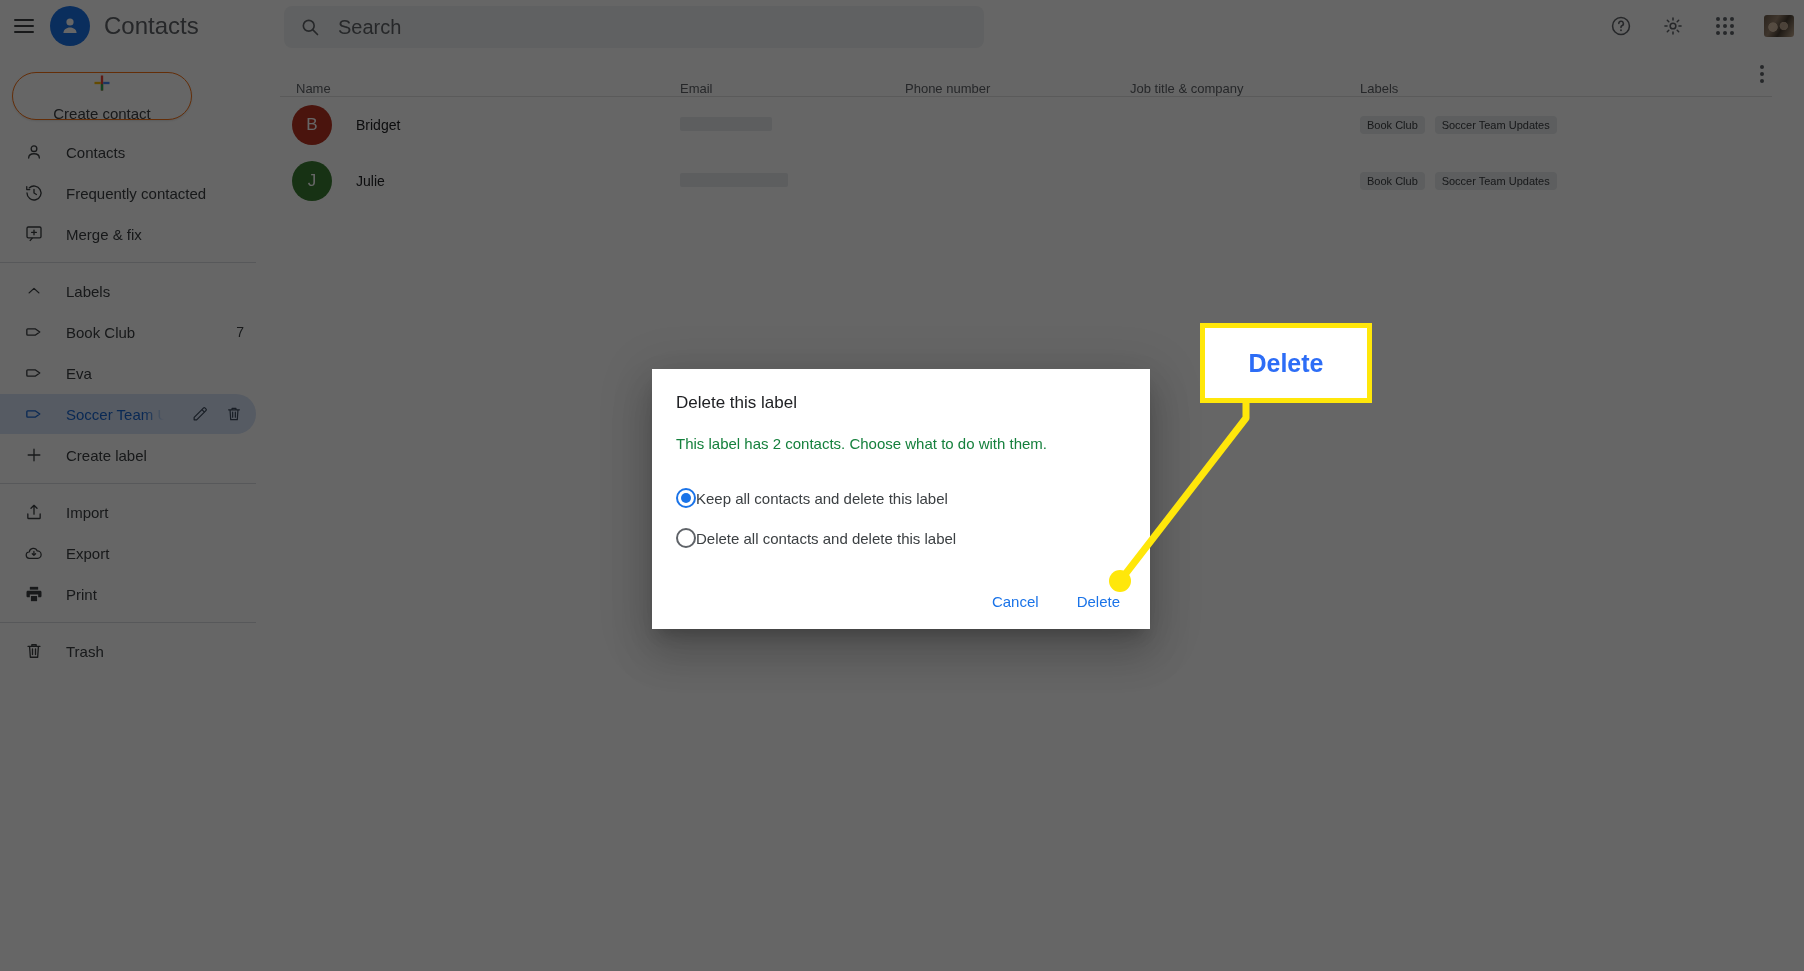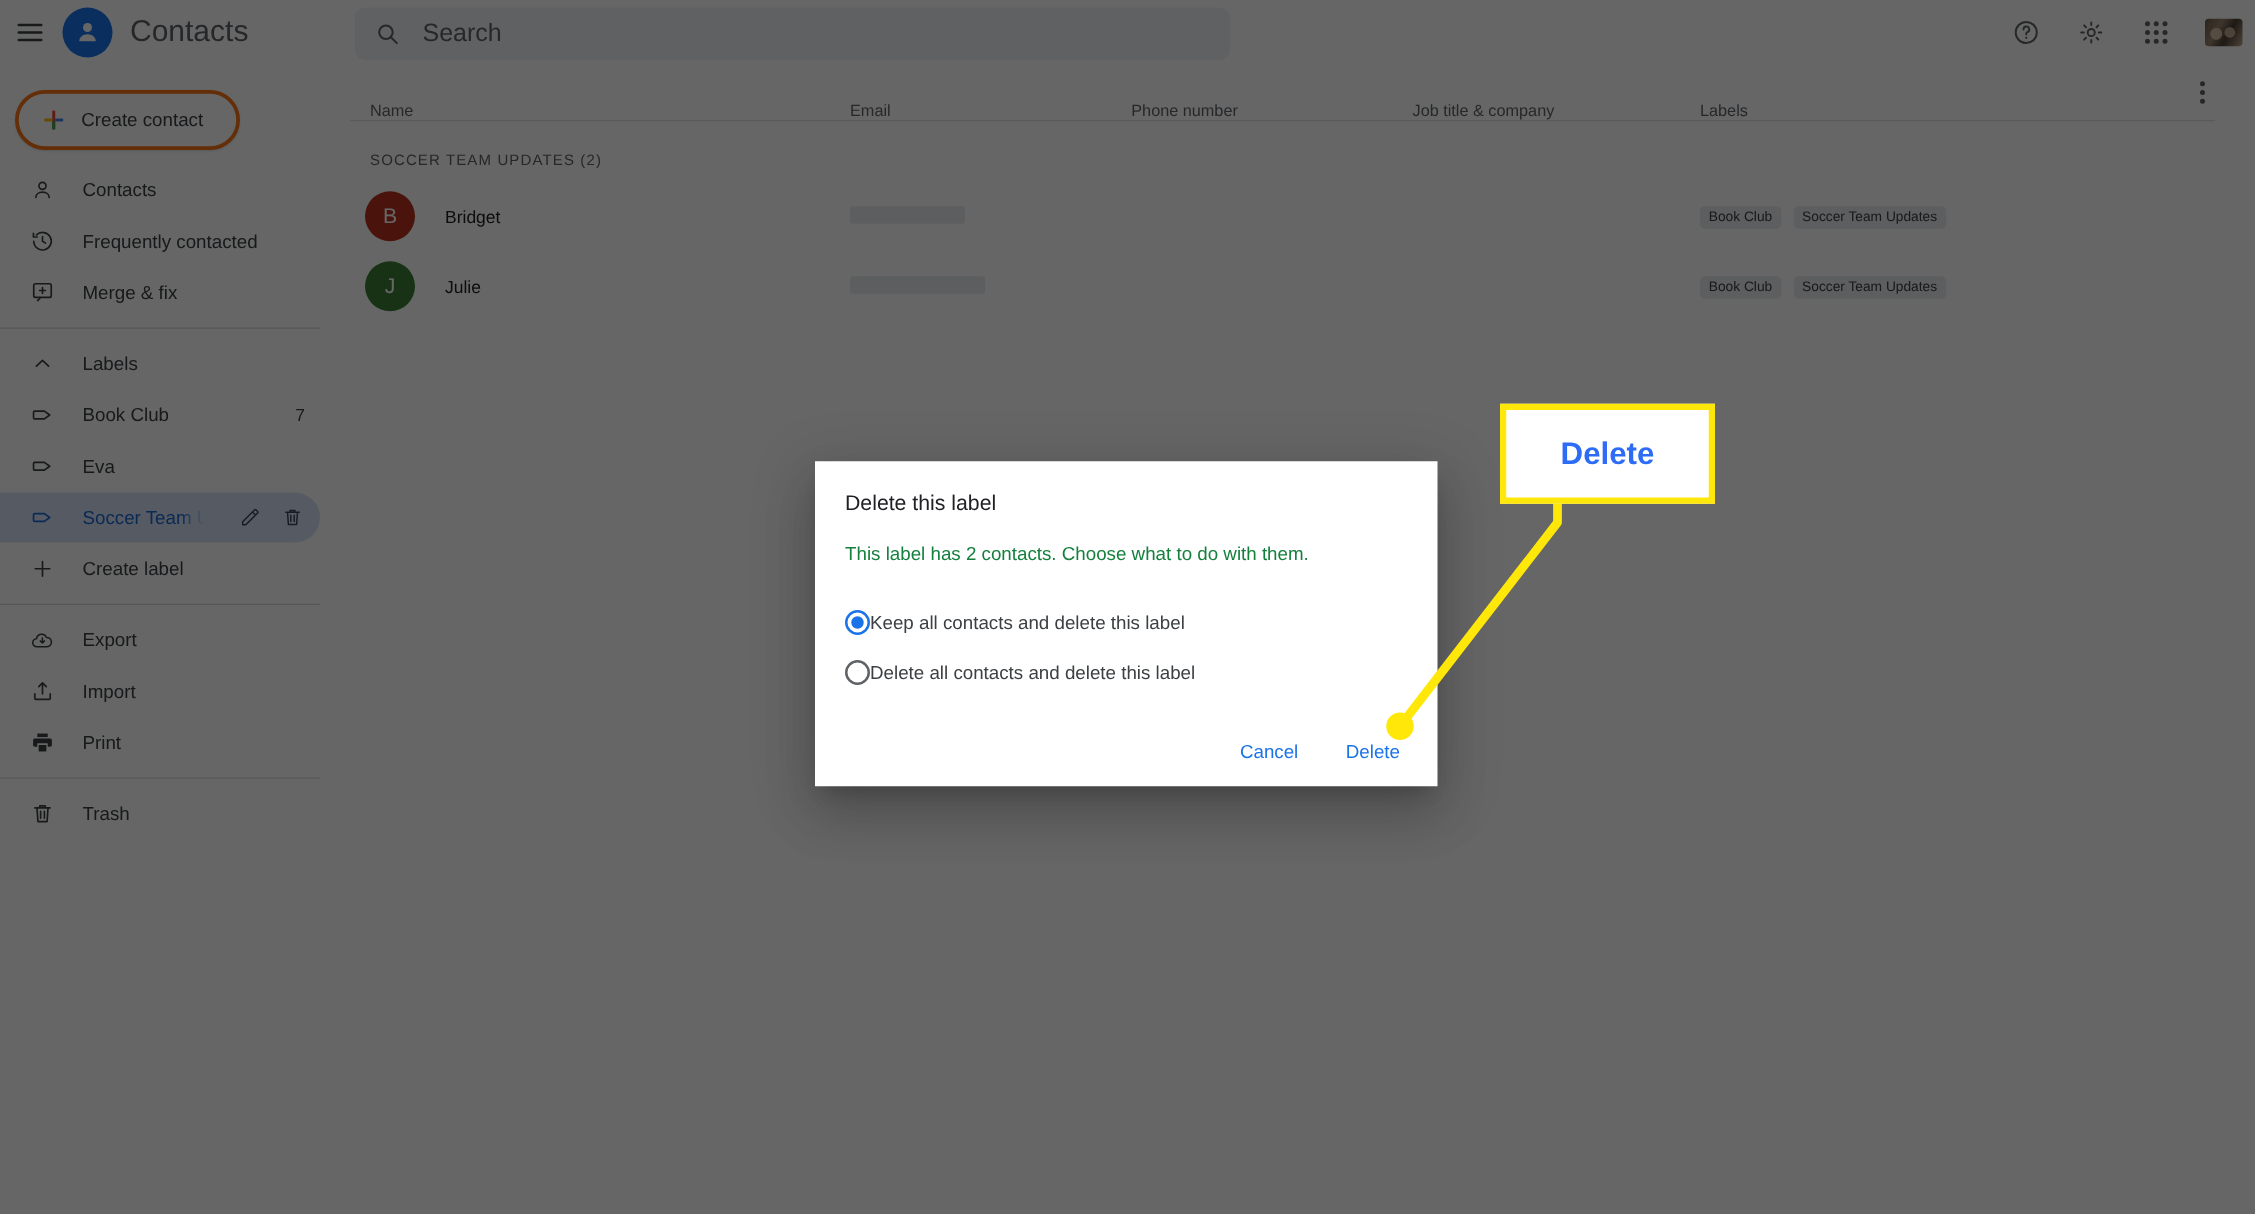--- a/index.html
+++ b/index.html
@@ -79,25 +79,26 @@
   .dots-grid span { width:4px; height:4px; background:#5f6368; border-radius:50%; display:block;}
 
   
   .sidebar {
     position: absolute; left: 0; top: 52px; width: 256px; bottom: 0;
     padding-top: 8px; box-sizing: border-box;
   }
   .create-contact {
     margin: 12px 0 12px 12px;
     height: 48px; width: 180px;
-    border: 3px solid #f97316; border-radius: 24px;
+    border: 1px solid #f97316; border-radius: 24px;
     display: flex; align-items: center; gap: 12px; padding: 0 18px;
     box-sizing: border-box; cursor: pointer;
     box-shadow: 0 1px 2px rgba(60,64,67,.15);
     background: #fff;
+    flex-direction: column;
   }
   .create-contact .label { font-size: 15px; color:#3c4043; }
   .nav-item {
     height: 40px; display:flex; align-items:center;
     gap: 22px; padding-left: 24px; padding-right: 12px;
     border-top-right-radius: 20px; border-bottom-right-radius: 20px;
     cursor: pointer; font-size: 15px; color:#3c4043;
     position: relative;
     margin-bottom: 1px;
   }
@@ -369,35 +370,35 @@
             <path d="M12 5v14M5 12h14" stroke-linecap="round"></path>
           </svg>
       </span>
       <span class="txt">Create label</span>
     </div>
 
     <div class="divider"></div>
 
     <div class="nav-item">
       <span class="icon">
+        <svg width="20" height="20" viewBox="0 0 24 24" fill="none" stroke="#3c4043" stroke-width="1.6">
+            <path d="M12 14.6V4.2M8.4 7.6L12 4l3.6 3.6" stroke-linecap="round" stroke-linejoin="round"></path>
+            <path d="M4.6 14.4v4.4c0 .6.5 1 1 1h12.8c.6 0 1-.4 1-1v-4.4" stroke-linecap="round"></path>
+          </svg>
+      </span>
+      <span class="txt">Import</span>
+    </div>
+    <div class="nav-item">
+      <span class="icon">
         <svg width="20" height="20" viewBox="0 0 24 24" fill="none" stroke="#3c4043" stroke-width="1.5">
             <path d="M6.6 18.4a3.8 3.8 0 0 1-.3-7.6 5 5 0 0 1 9.6-1.2 3.9 3.9 0 0 1 .5 8.8z" stroke-linejoin="round"></path>
             <path d="M11.9 10.1v4.6M9.9 12.9l2 2 2-2" stroke-linecap="round" stroke-linejoin="round"></path>
           </svg>
       </span>
       <span class="txt">Export</span>
-    </div>
-    <div class="nav-item">
-      <span class="icon">
-        <svg width="20" height="20" viewBox="0 0 24 24" fill="none" stroke="#3c4043" stroke-width="1.6">
-            <path d="M12 14.6V4.2M8.4 7.6L12 4l3.6 3.6" stroke-linecap="round" stroke-linejoin="round"></path>
-            <path d="M4.6 14.4v4.4c0 .6.5 1 1 1h12.8c.6 0 1-.4 1-1v-4.4" stroke-linecap="round"></path>
-          </svg>
-      </span>
-      <span class="txt">Import</span>
     </div>
     <div class="nav-item">
       <span class="icon">
         <svg width="20" height="20" viewBox="0 0 24 24" fill="#3c4043">
             <path d="M7 3.4h10v3.4H7z"></path>
             <path d="M4.6 8.2h14.8c.9 0 1.6.7 1.6 1.6v4.6c0 .9-.7 1.6-1.6 1.6H17v-3.3H7v3.3H4.6c-.9 0-1.6-.7-1.6-1.6V9.8c0-.9.7-1.6 1.6-1.6z"></path>
             <path d="M8.3 14.4h7.4v6.2H8.3z"></path>
           </svg>
       </span>
       <span class="txt">Print</span>
@@ -423,21 +424,20 @@
       <div class="col-phone">Phone number</div>
       <div class="col-job">Job title &amp; company</div>
       <div class="col-labels">Labels</div>
       <div class="kebab">
           <span></span>
           <span></span>
           <span></span>
         </div>
     </div>
 
-    <div class="group-title">SOCCER TEAM UPDATES (2)</div>
 
     <div class="contact-row">
       <div class="col-name">
         <div class="av" style="background:#b93221">
           <span>B</span>
         </div>
         <span>Bridget</span>
       </div>
       <div class="col-email">
         <span class="redact" style="display:inline-block;width:92px;height:14px;"></span>

